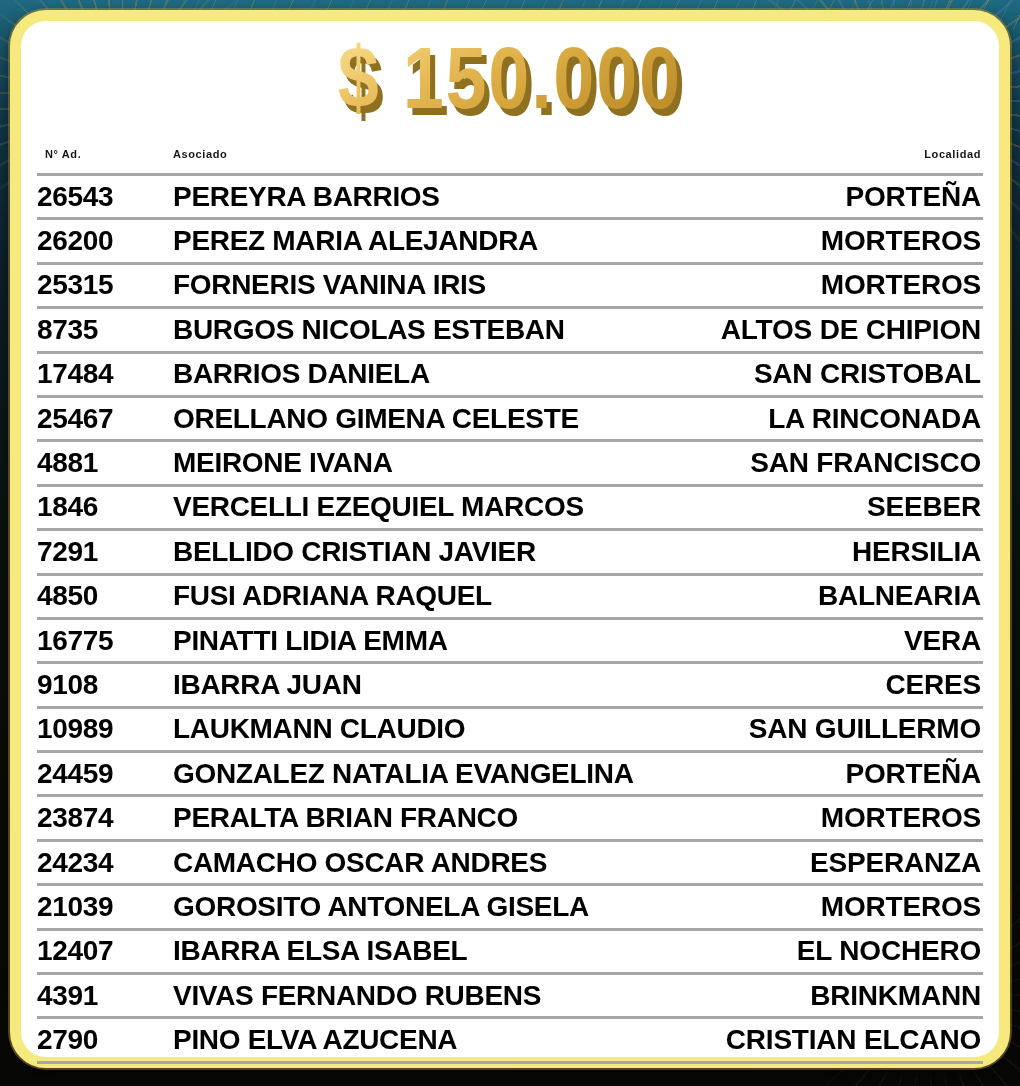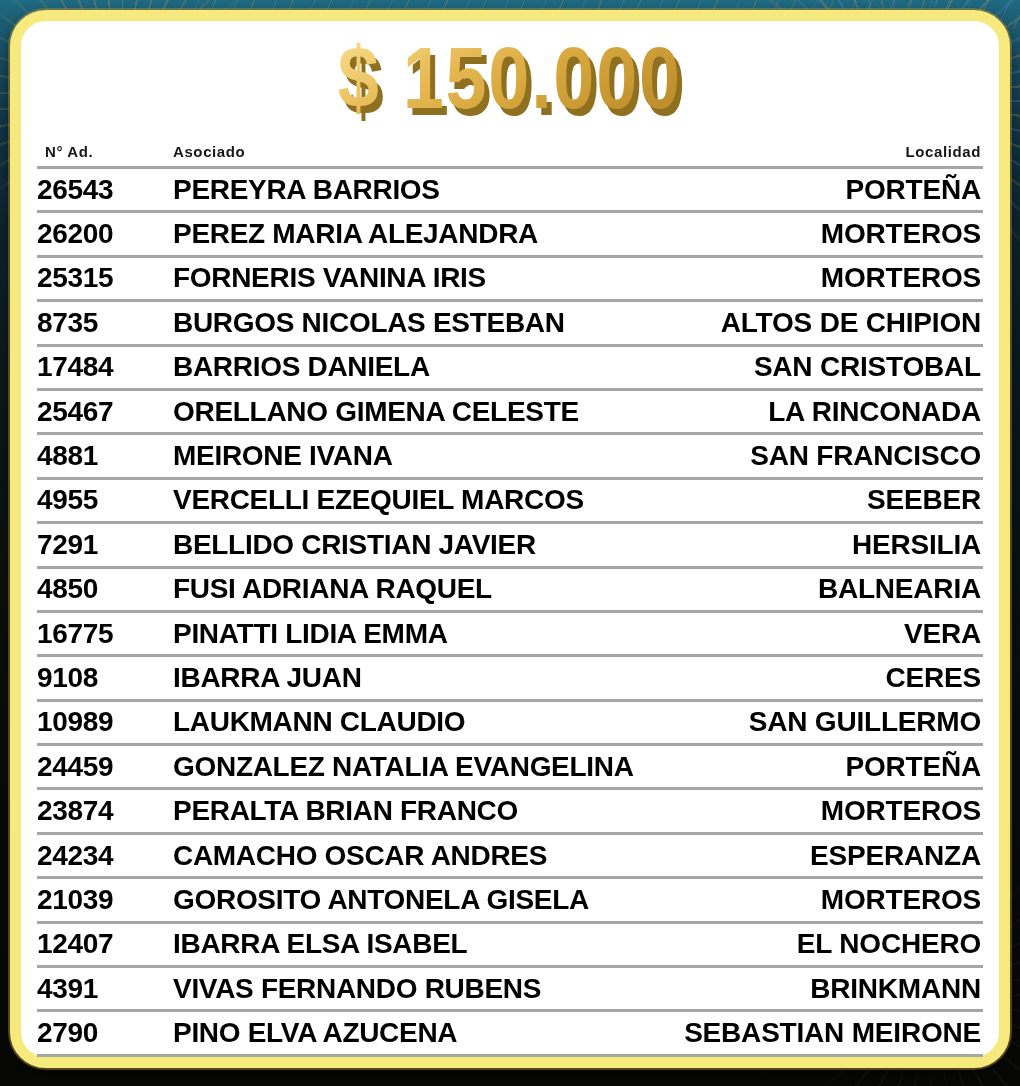--- a/index.html
+++ b/index.html
@@ -87,23 +87,23 @@
   .title .t-face{
     position:relative;
     background:linear-gradient(155deg,#f6d983 8%,#e6b955 35%,#d8a83f 55%,#c0902d 85%);
     -webkit-background-clip:text;background-clip:text;
     color:transparent;
   }
 
   
   .thead{
     display:flex;align-items:flex-end;
-    height:35px;padding-bottom:6px;
+    height:35px;padding-bottom:13px;
     border-bottom:3px solid #a6a6a6;
-    font-size:15px;font-weight:700;letter-spacing:.6px;color:#161616;
+    font-size:11px;font-weight:700;letter-spacing:.6px;color:#161616;
   }
   .col-num{width:136px;box-sizing:border-box;padding-left:8px;}
   .col-name{flex:1;}
   .col-loc{text-align:right;padding-right:2px;}
 
   .row{
     display:flex;align-items:center;
     height:41.4px;
     border-bottom:3px solid #a6a6a6;
     font-size:28px;font-weight:700;color:#000000;
@@ -175,21 +175,21 @@
             <span class="col-loc">LA RINCONADA</span>
           </div>
 
           <div class="row">
             <span class="col-num">4881</span>
             <span class="col-name">MEIRONE IVANA</span>
             <span class="col-loc">SAN FRANCISCO</span>
           </div>
 
           <div class="row">
-            <span class="col-num">4955</span>
+            <span class="col-num">1846</span>
             <span class="col-name">VERCELLI EZEQUIEL MARCOS</span>
             <span class="col-loc">SEEBER</span>
           </div>
 
           <div class="row">
             <span class="col-num">7291</span>
             <span class="col-name">BELLIDO CRISTIAN JAVIER</span>
             <span class="col-loc">HERSILIA</span>
           </div>
 
@@ -249,21 +249,21 @@
 
           <div class="row">
             <span class="col-num">4391</span>
             <span class="col-name">VIVAS FERNANDO RUBENS</span>
             <span class="col-loc">BRINKMANN</span>
           </div>
 
           <div class="row">
             <span class="col-num">2790</span>
             <span class="col-name">PINO ELVA AZUCENA</span>
-            <span class="col-loc">SEBASTIAN MEIRONE</span>
+            <span class="col-loc">CRISTIAN ELCANO</span>
           </div>
         </div>
 
       </div>
 
     </div>
   </div>
 </div>
 
 </body></html>

